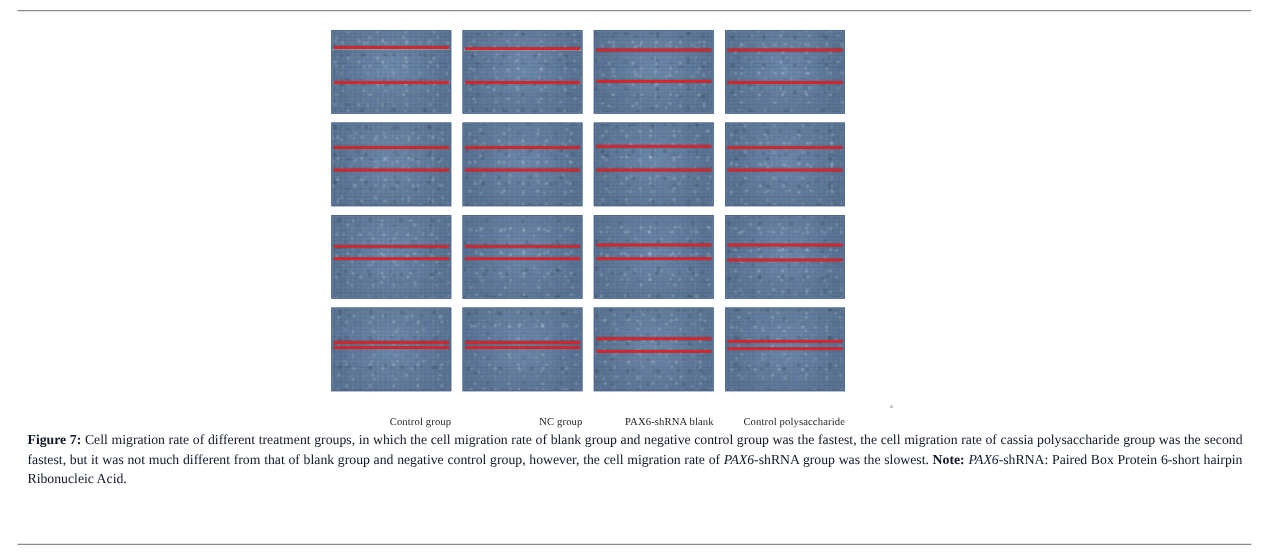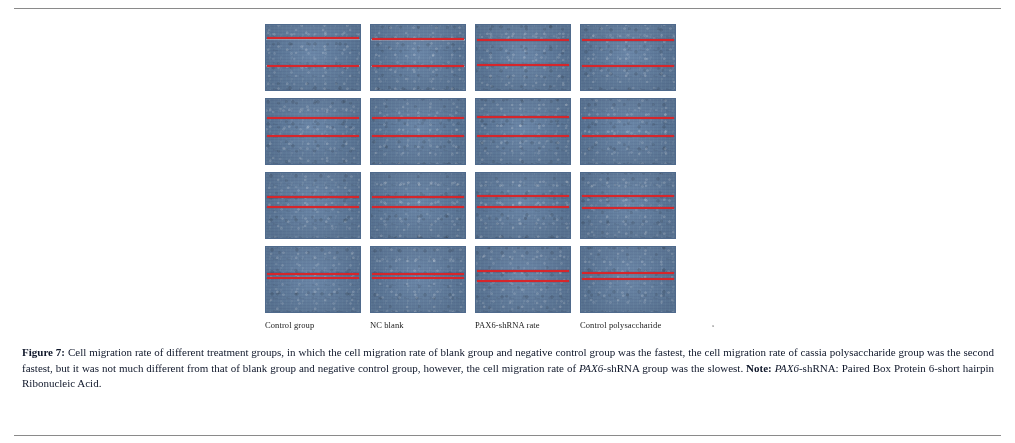--- a/index.html
+++ b/index.html
@@ -111,25 +111,26 @@
     right: 0;
     background: linear-gradient(180deg, rgba(255,255,255,0.55), rgba(255,255,255,0.12));
   }
   .caption-row {
     display: flex;
     gap: 9px;
     margin-top: 2px;
   }
   .col-label {
     width: 96px;
-    text-align: left;
+    text-align: right;
     font-size: 8.5px;
     font-family: "Liberation Serif", serif;
     color: #1a1a1a;
     letter-spacing: 0.1px;
+    margin-top: 12px;
   }
   .tiny-mark {
     position: absolute;
     left: 712px;
     top: 323px;
     font-size: 5px;
     color: #777;
   }
 
   
@@ -278,22 +279,22 @@
         <div class="tex" style="background-position: 2px 7px,6px 3px,4px 8px,7px 2px,1px 6px,9px 4px,3px 5px,5px 9px,0 0,0 0,0 0;"></div>
         <div class="grain"></div>
         <div class="vign"></div>
         <div class="line" style="top:38%;"></div>
         <div class="line" style="top:48%;"></div>
       </div>
     </div>
 
     <div class="caption-row">
       <div class="col-label">Control group</div>
-      <div class="col-label">NC blank</div>
-      <div class="col-label">PAX6-shRNA rate</div>
+      <div class="col-label">NC group</div>
+      <div class="col-label">PAX6-shRNA blank</div>
       <div class="col-label">Control polysaccharide</div>
     </div>
   </div>
 
   <div class="tiny-mark">a</div>
 
   <div class="caption"><b>Figure 7:</b><span> Cell migration rate of different treatment groups, in which the cell migration rate of blank group and negative control group was the fastest, the cell migration rate of cassia polysaccharide group was the second fastest, but it was not much different from that of blank group and negative control group, however, the cell migration rate of </span><i>PAX6</i><span>-shRNA group was the slowest. </span><b>Note:</b><i> PAX6</i><span>-shRNA: Paired Box Protein 6-short hairpin Ribonucleic Acid.</span></div>
 
   <div class="rule-bottom"></div>
 </div>

